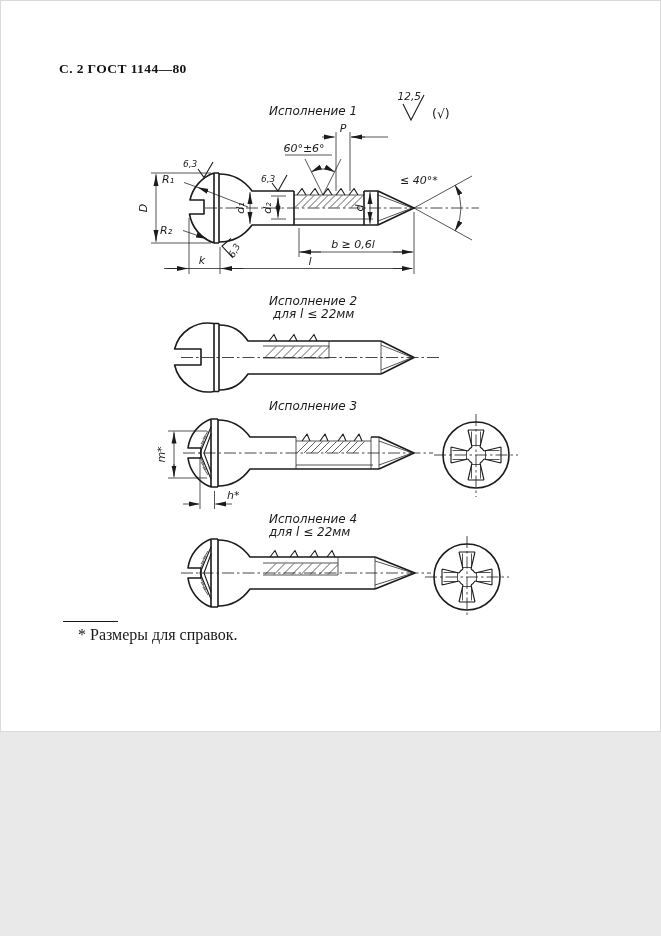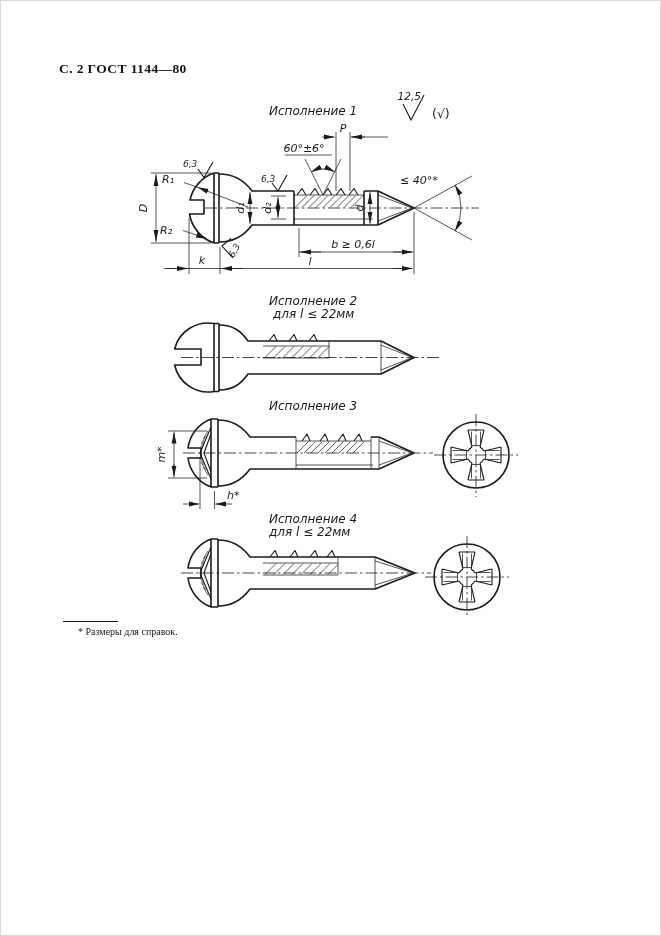--- a/index.html
+++ b/index.html
@@ -1,22 +1,22 @@
 <!DOCTYPE html>
 <html><head>
 <meta charset="utf-8">
 <style>
   html,body{margin:0;padding:0;background:#e9e9e9;}
-  .page{position:relative;width:661px;height:936px;background:#ffffff;
+  .page{position:relative;width:661px;height:732px;background:#ffffff;
         border:1px solid #d9d9d9;box-sizing:border-box;overflow:hidden;
         font-family:"Liberation Serif",serif;}
   .hdr{position:absolute;left:58px;top:60px;font-size:13.5px;font-weight:bold;
        color:#141414;letter-spacing:.4px;font-family:"Liberation Serif",serif;}
   .fnote-rule{position:absolute;left:62px;top:620px;width:55px;border-top:1.5px solid #191919;}
-  .fnote{position:absolute;left:77px;top:625px;font-size:10px;color:#191919;
+  .fnote{position:absolute;left:77px;top:625px;font-size:16px;color:#191919;
          font-family:"Liberation Serif",serif;}
   svg{position:absolute;left:0;top:0;}
   .t{stroke:#1b1b1b;stroke-width:1.6;fill:none;stroke-linejoin:round;}
   .m{stroke:#1b1b1b;stroke-width:1.1;fill:none;stroke-linejoin:round;}
   .n{stroke:#1b1b1b;stroke-width:.75;fill:none;}
   .h{stroke:#1b1b1b;stroke-width:.7;fill:none;}
   .cl{stroke:#1b1b1b;stroke-width:.8;fill:none;stroke-dasharray:12 3 2.5 3;}
   .ptr{stroke:#1b1b1b;stroke-width:.75;fill:none;}
   .chk{stroke:#1b1b1b;stroke-width:1.1;fill:none;stroke-linejoin:miter;}
   text{fill:#1b1b1b;}

